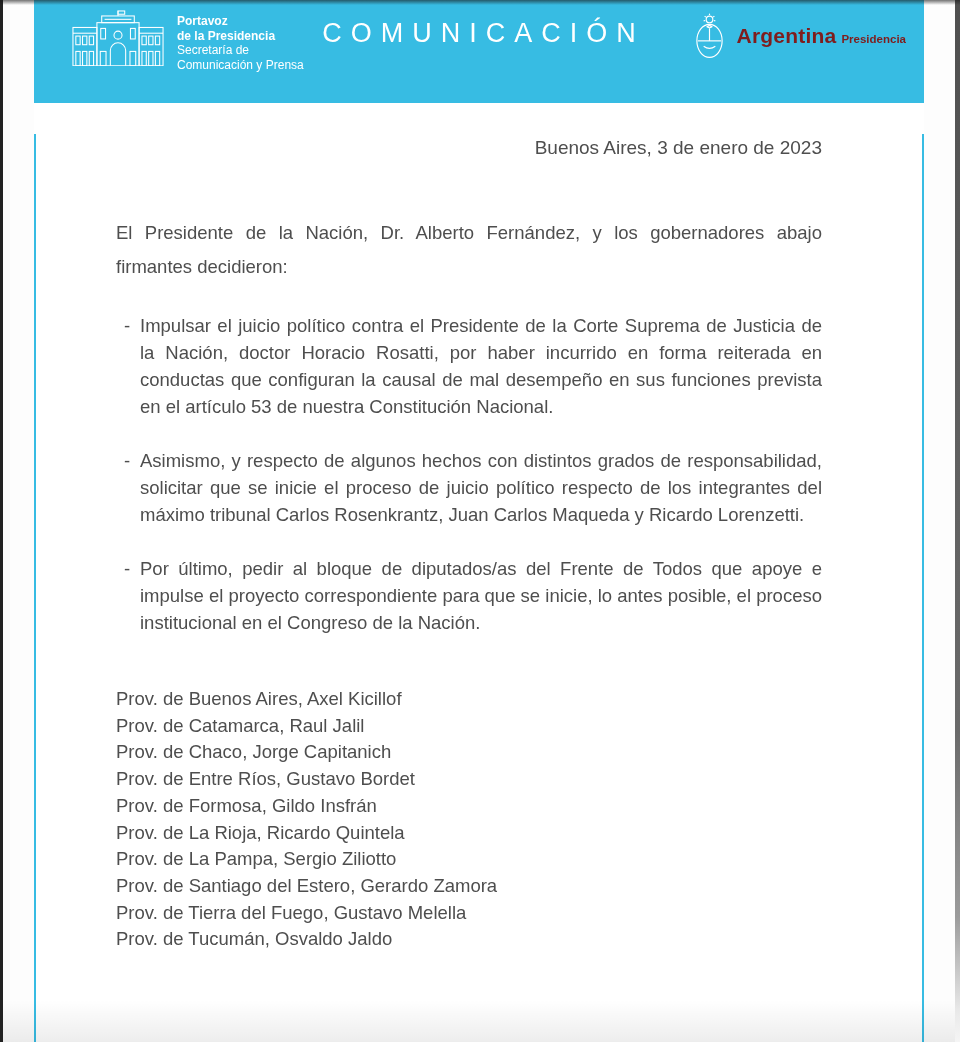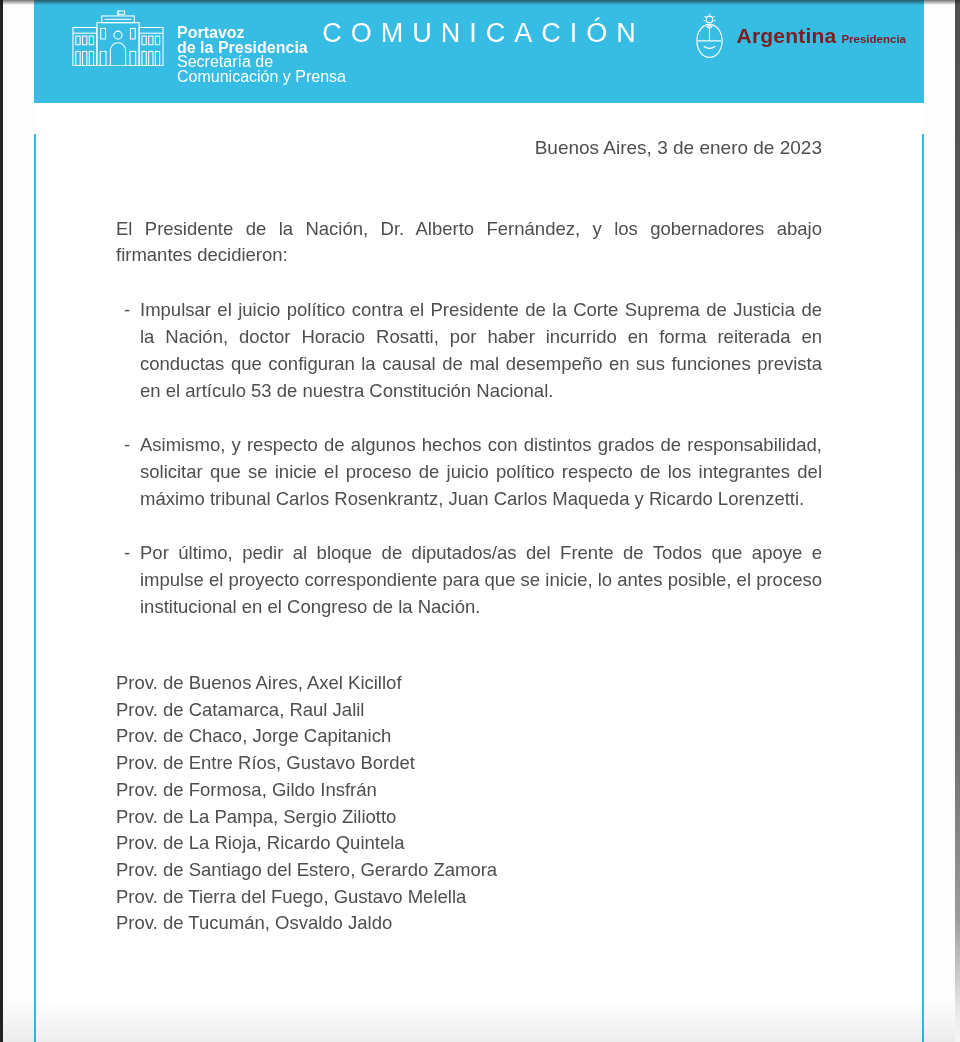--- a/index.html
+++ b/index.html
@@ -27,37 +27,37 @@
   
   .doc{position:absolute;left:34px;top:0;width:890px;height:1042px;background:#fff;}
   .doc-header{position:relative;height:103px;background:var(--header-bg);}
   .doc-body{height:939px;border-left:2px solid var(--accent);
     border-right:2px solid var(--accent);padding:0 100px 0 80px;
     color:var(--body-text);}
 
   
   .lockup-left{position:absolute;left:38px;top:10px;display:flex;gap:13px;}
   .casa-icon{width:92px;height:56px;flex:0 0 auto;}
-  .lockup-text{margin-top:16px;color:#fff;font-size:16px;line-height:14.5px;}
+  .lockup-text{margin-top:4px;color:#fff;font-size:12px;line-height:14.5px;}
   .lockup-text .bold{font-weight:bold;}
 
   
   .header-title{position:absolute;left:0;right:0;top:18px;text-align:center;
     color:#fff;font-size:27px;font-weight:300;letter-spacing:9px;padding-left:9px;
     font-family:"Liberation Sans",sans-serif;}
 
   
   .lockup-right{position:absolute;right:18px;top:12px;display:flex;align-items:center;gap:10px;color:#7f1d1d;}
   .emblem-icon{width:35px;height:48px;flex:0 0 auto;}
   .brand-name{font-size:21px;font-weight:bold;letter-spacing:.2px;}
   .brand-sub{font-size:11.5px;font-weight:600;margin-left:5px;}
 
   
   .date-line{margin-top:31px;text-align:right;font-size:19px;line-height:27px;}
-  .intro{margin-top:55px;font-size:18.5px;line-height:26px;text-align:justify;}
+  .intro{margin-top:55px;font-size:18.5px;line-height:34px;text-align:justify;}
   .bullets{margin-top:28px;}
   .bullet-row{display:flex;margin-top:27px;}
   .bullet-row:first-child{margin-top:0;}
   .bullet-marker{width:24px;padding-left:8px;flex:0 0 auto;
     font-size:18.5px;line-height:27px;}
   .bullet-text{flex:1;font-size:18.5px;line-height:27px;text-align:justify;}
   .signatories{margin-top:50px;}
   .signatory{font-size:18.5px;line-height:26.7px;}
 </style>
 </head>
@@ -166,23 +166,23 @@
 
           <div class="signatory">Prov. de Catamarca, Raul Jalil</div>
 
           <div class="signatory">Prov. de Chaco, Jorge Capitanich</div>
 
 
           <div class="signatory">Prov. de Entre Ríos, Gustavo Bordet</div>
 
           <div class="signatory">Prov. de Formosa, Gildo Insfrán</div>
 
+          <div class="signatory">Prov. de La Rioja, Ricardo Quintela</div>
+
           <div class="signatory">Prov. de La Pampa, Sergio Ziliotto</div>
-
-          <div class="signatory">Prov. de La Rioja, Ricardo Quintela</div>
 
 
           <div class="signatory">Prov. de Santiago del Estero, Gerardo Zamora</div>
 
           <div class="signatory">Prov. de Tierra del Fuego, Gustavo Melella</div>
 
           <div class="signatory">Prov. de Tucumán, Osvaldo Jaldo</div>
         </div>
     </div>
   </div>

